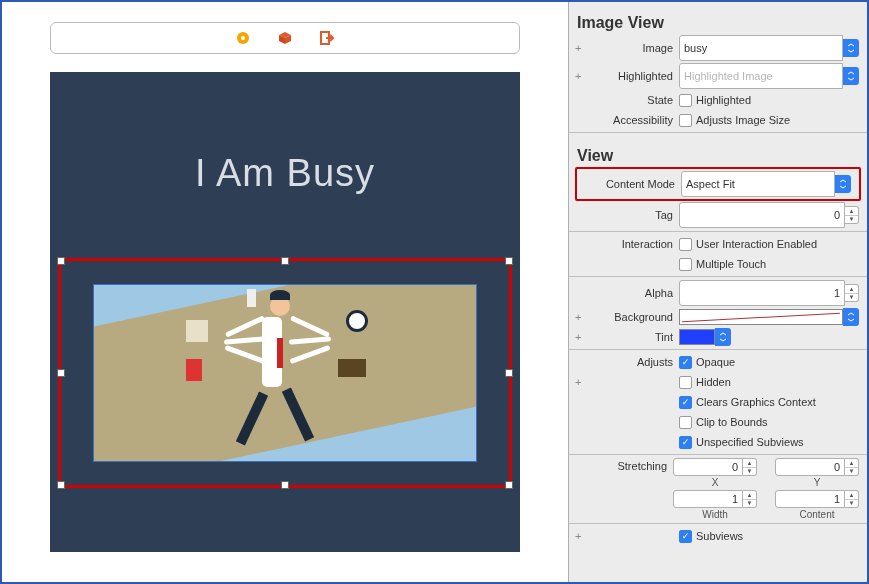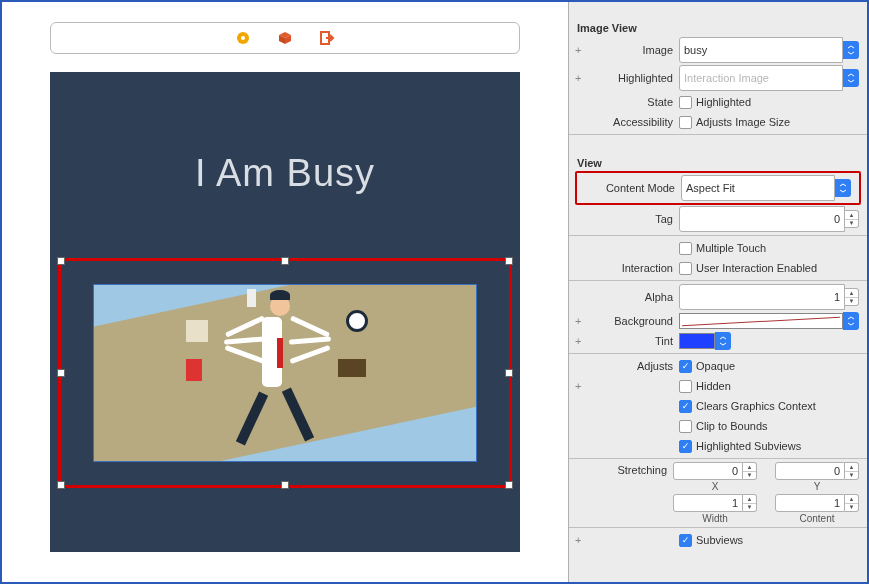--- a/index.html
+++ b/index.html
@@ -25,21 +25,21 @@
   .a1{left:34%;top:22%;transform:rotate(-25deg);} .a2{left:34%;top:30%;transform:rotate(-5deg);}
   .a3{left:34%;top:38%;transform:rotate(20deg);}  .a4{left:51%;top:22%;transform:rotate(-155deg);}
   .a5{left:51%;top:30%;transform:rotate(175deg);} .a6{left:51%;top:38%;transform:rotate(160deg);}
   .obj{position:absolute;width:22px;height:22px;}
   .book{left:24%;top:20%;background:#e8e0c8;} .phone{left:40%;top:2%;width:9px;height:18px;background:#eee;}
   .clock{left:66%;top:14%;background:#fff;border:3px solid #1d2a3a;border-radius:50%;}
   .bag{left:64%;top:42%;background:#5a4424;width:28px;height:18px;}
   .clip{left:24%;top:42%;background:#d33;width:16px;height:22px;}
 
   .right { flex:1; border-left:1px solid #b0b0b0; background:#ececec; font-size:12px; color:#333; overflow:hidden; position:relative; }
-  .sec-header { font-weight:600; font-size:11px; padding:20px 8px 2px 8px; }
+  .sec-header { font-weight:600; font-size:16px; padding:12px 8px 2px 8px; }
   .divider { height:1px; background:#bfbfbf; margin:2px 0; }
   .row { display:flex; align-items:center; min-height:20px; padding:1px 8px 1px 0;}
   .row .lab { width:90px; text-align:right; padding-right:6px; font-size:11px; color:#333; }
   .plus { position:absolute; left:6px; color:#888; font-size:11px; }
   .row { position:relative; padding-left:20px; }
   .field { flex:1; height:18px; background:#fff; border:1px solid #b0b0b0; border-radius:3px 0 0 3px; padding:12px 4px; font-size:11px; display:flex; align-items:center; }
   .drop-btn { width:16px; height:18px; background:#2f7ef3; border-radius:0 3px 3px 0; display:flex; align-items:center; justify-content:center; }
   .drop-btn svg{width:8px;height:10px;}
   .stepper { width:14px; height:18px; border:1px solid #b0b0b0; border-left:none; background:#fff; border-radius:0 3px 3px 0; display:flex; flex-direction:column; }
   .stepper div{flex:1;display:flex;align-items:center;justify-content:center;font-size:6px;color:#555;}
@@ -136,21 +136,21 @@
           <svg viewBox="0 0 8 10">
             <path d="M1 3l3-2 3 2M1 7l3 2 3-2" stroke="#fff" fill="none"></path>
           </svg>
         </div>
     </div>
 
     <div class="row">
       <span class="plus">+</span>
       <div class="lab">Highlighted</div>
       <div class="field">
-          <span class="placeholder">Interaction Image</span>
+          <span class="placeholder">Highlighted Image</span>
         </div>
       <div class="drop-btn">
           <svg viewBox="0 0 8 10">
             <path d="M1 3l3-2 3 2M1 7l3 2 3-2" stroke="#fff" fill="none"></path>
           </svg>
         </div>
     </div>
 
     <div class="row">
       <div class="lab">State</div>
@@ -191,31 +191,31 @@
           <span>0</span>
         </div>
       <div class="stepper">
           <div>▲</div>
           <div>▼</div>
         </div>
     </div>
 
     <div class="divider"></div>
     <div class="row">
+      <div class="lab">Interaction</div>
+      <div class="chk-row">
+          <span class="chk"></span>
+          <span>User Interaction Enabled</span>
+        </div>
+    </div>
+    <div class="row">
         <div class="lab"></div>
       <div class="chk-row">
           <span class="chk"></span>
           <span>Multiple Touch</span>
-        </div>
-    </div>
-    <div class="row">
-      <div class="lab">Interaction</div>
-      <div class="chk-row">
-          <span class="chk"></span>
-          <span>User Interaction Enabled</span>
         </div>
     </div>
 
     <div class="divider"></div>
     <div class="row">
       <div class="lab">Alpha</div>
       <div class="field" style="justify-content:flex-end">
           <span>1</span>
         </div>
       <div class="stepper">
@@ -273,21 +273,21 @@
         <div class="lab"></div>
         <div class="chk-row">
           <span class="chk"></span>
           <span>Clip to Bounds</span>
         </div>
       </div>
     <div class="row">
         <div class="lab"></div>
         <div class="chk-row">
           <span class="chk on">✓</span>
-          <span>Highlighted Subviews</span>
+          <span>Unspecified Subviews</span>
         </div>
       </div>
 
     <div class="divider"></div>
     <div class="row" style="align-items:flex-start">
       <div class="lab" style="padding-top:2px">Stretching</div>
       <div class="pair">
         <div class="pair-col">
           <div style="display:flex">
               <div class="num-field">

